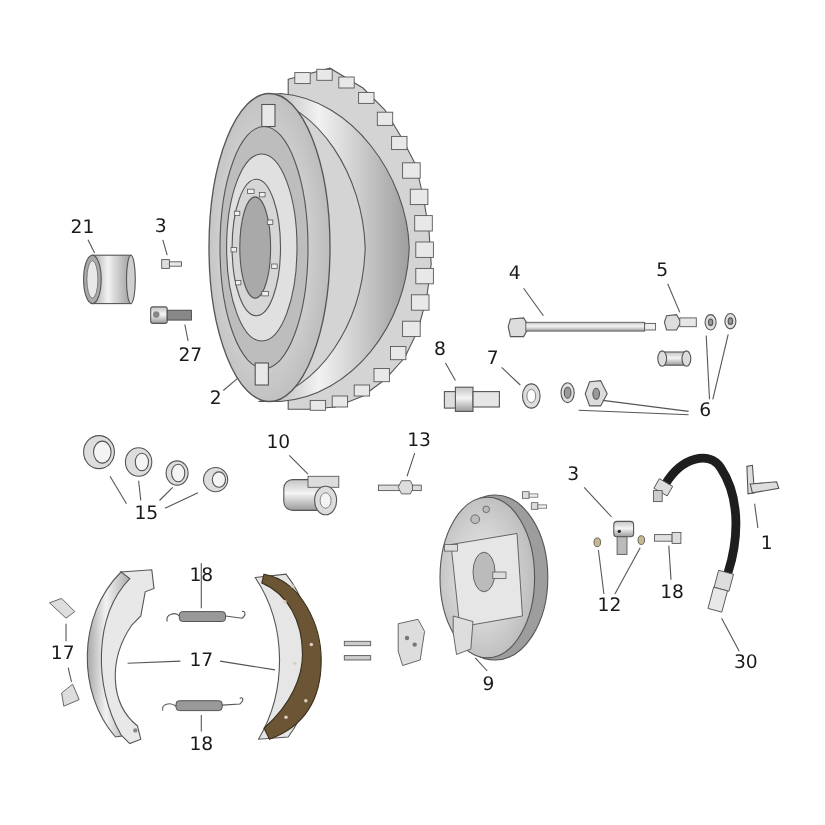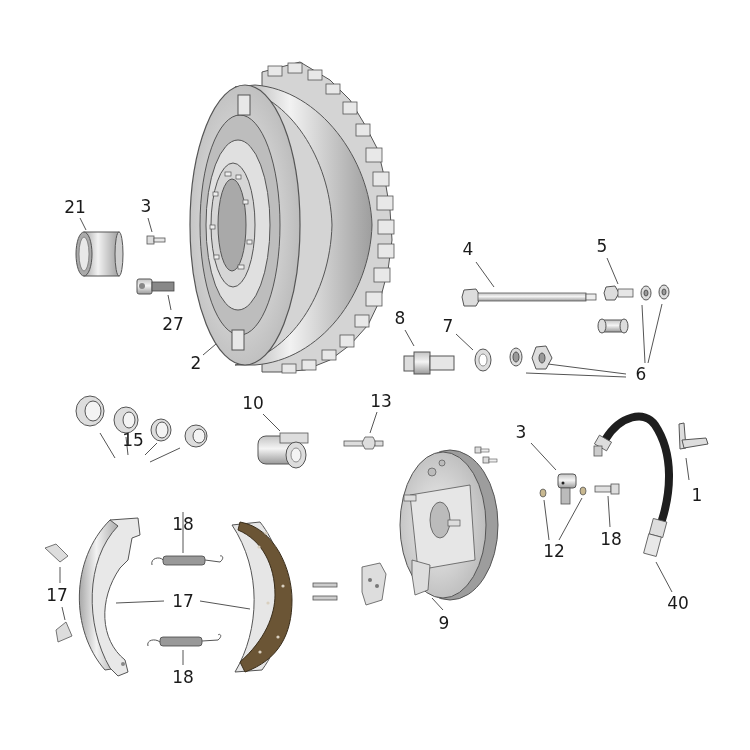--- a/index.html
+++ b/index.html
@@ -289,22 +289,22 @@
 <span class="lbl" style="left:602px;top:246px">5</span>
 <span class="lbl" style="left:641px;top:374px">6</span>
 <span class="lbl" style="left:448px;top:326px">7</span>
 <span class="lbl" style="left:400px;top:318px">8</span>
 <span class="lbl" style="left:444px;top:623px">9</span>
 <span class="lbl" style="left:253px;top:403px">10</span>
 <span class="lbl" style="left:611px;top:539px">18</span>
 <span class="lbl" style="left:554px;top:551px">12</span>
 <span class="lbl" style="left:521px;top:432px">3</span>
 <span class="lbl" style="left:381px;top:401px">13</span>
-<span class="lbl" style="left:133px;top:440px">15</span>
+<span class="lbl" style="left:133px;top:467px">15</span>
 <span class="lbl" style="left:183px;top:601px">17</span>
 <span class="lbl" style="left:57px;top:595px">17</span>
 <span class="lbl" style="left:183px;top:524px">18</span>
 <span class="lbl" style="left:183px;top:677px">18</span>
-<span class="lbl" style="left:678px;top:603px">40</span>
+<span class="lbl" style="left:678px;top:603px">30</span>
 <span class="lbl" style="left:75px;top:207px">21</span>
 <span class="lbl" style="left:173px;top:324px">27</span>
 
 </div>
 
 </body></html>

